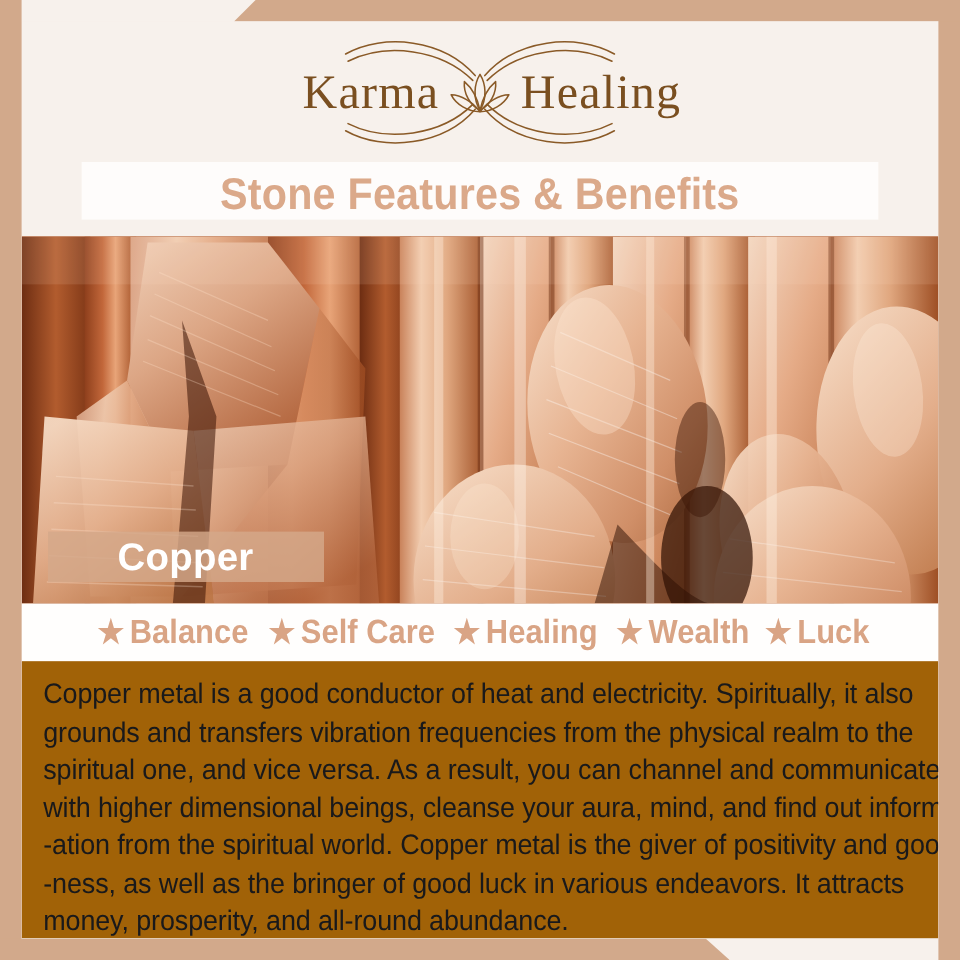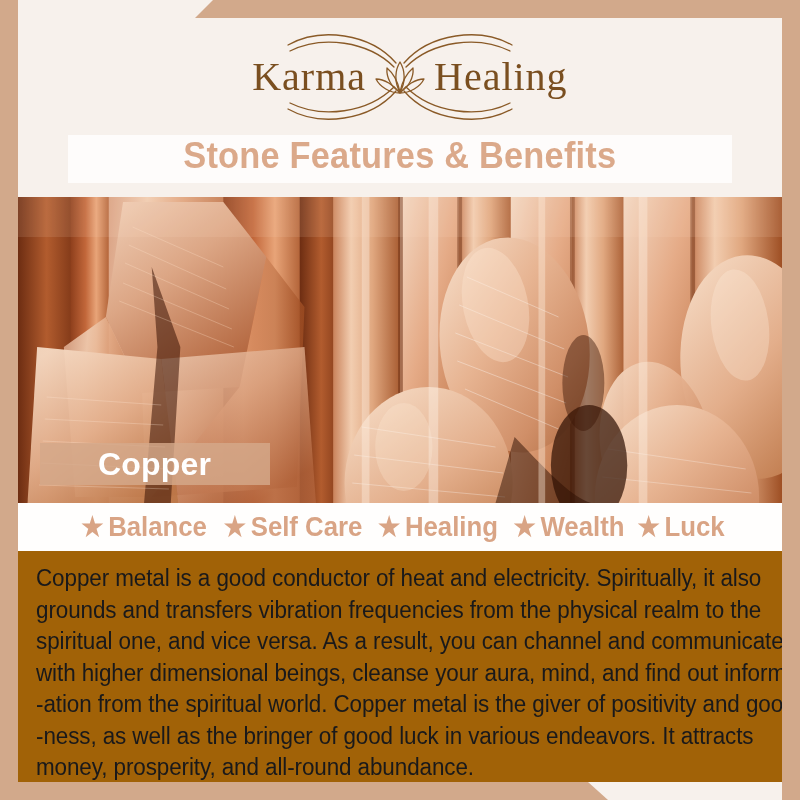--- a/index.html
+++ b/index.html
@@ -100,21 +100,21 @@
 
   
   .title-band {
     position: absolute;
     top: 117px;
     left: 50px;
     right: 50px;
     height: 48px;
     background: #fefcfb;
     display: flex;
-    align-items: flex-start;
+    align-items: flex-end;
     justify-content: center;
   }
   .title-text {
     font-family: "Liberation Sans Narrow", "Liberation Sans", sans-serif;
     font-weight: bold;
     font-size: 37px;
     color: #dba98a;
     letter-spacing: 0.2px;
     transform: scaleX(0.93);
     white-space: nowrap;

